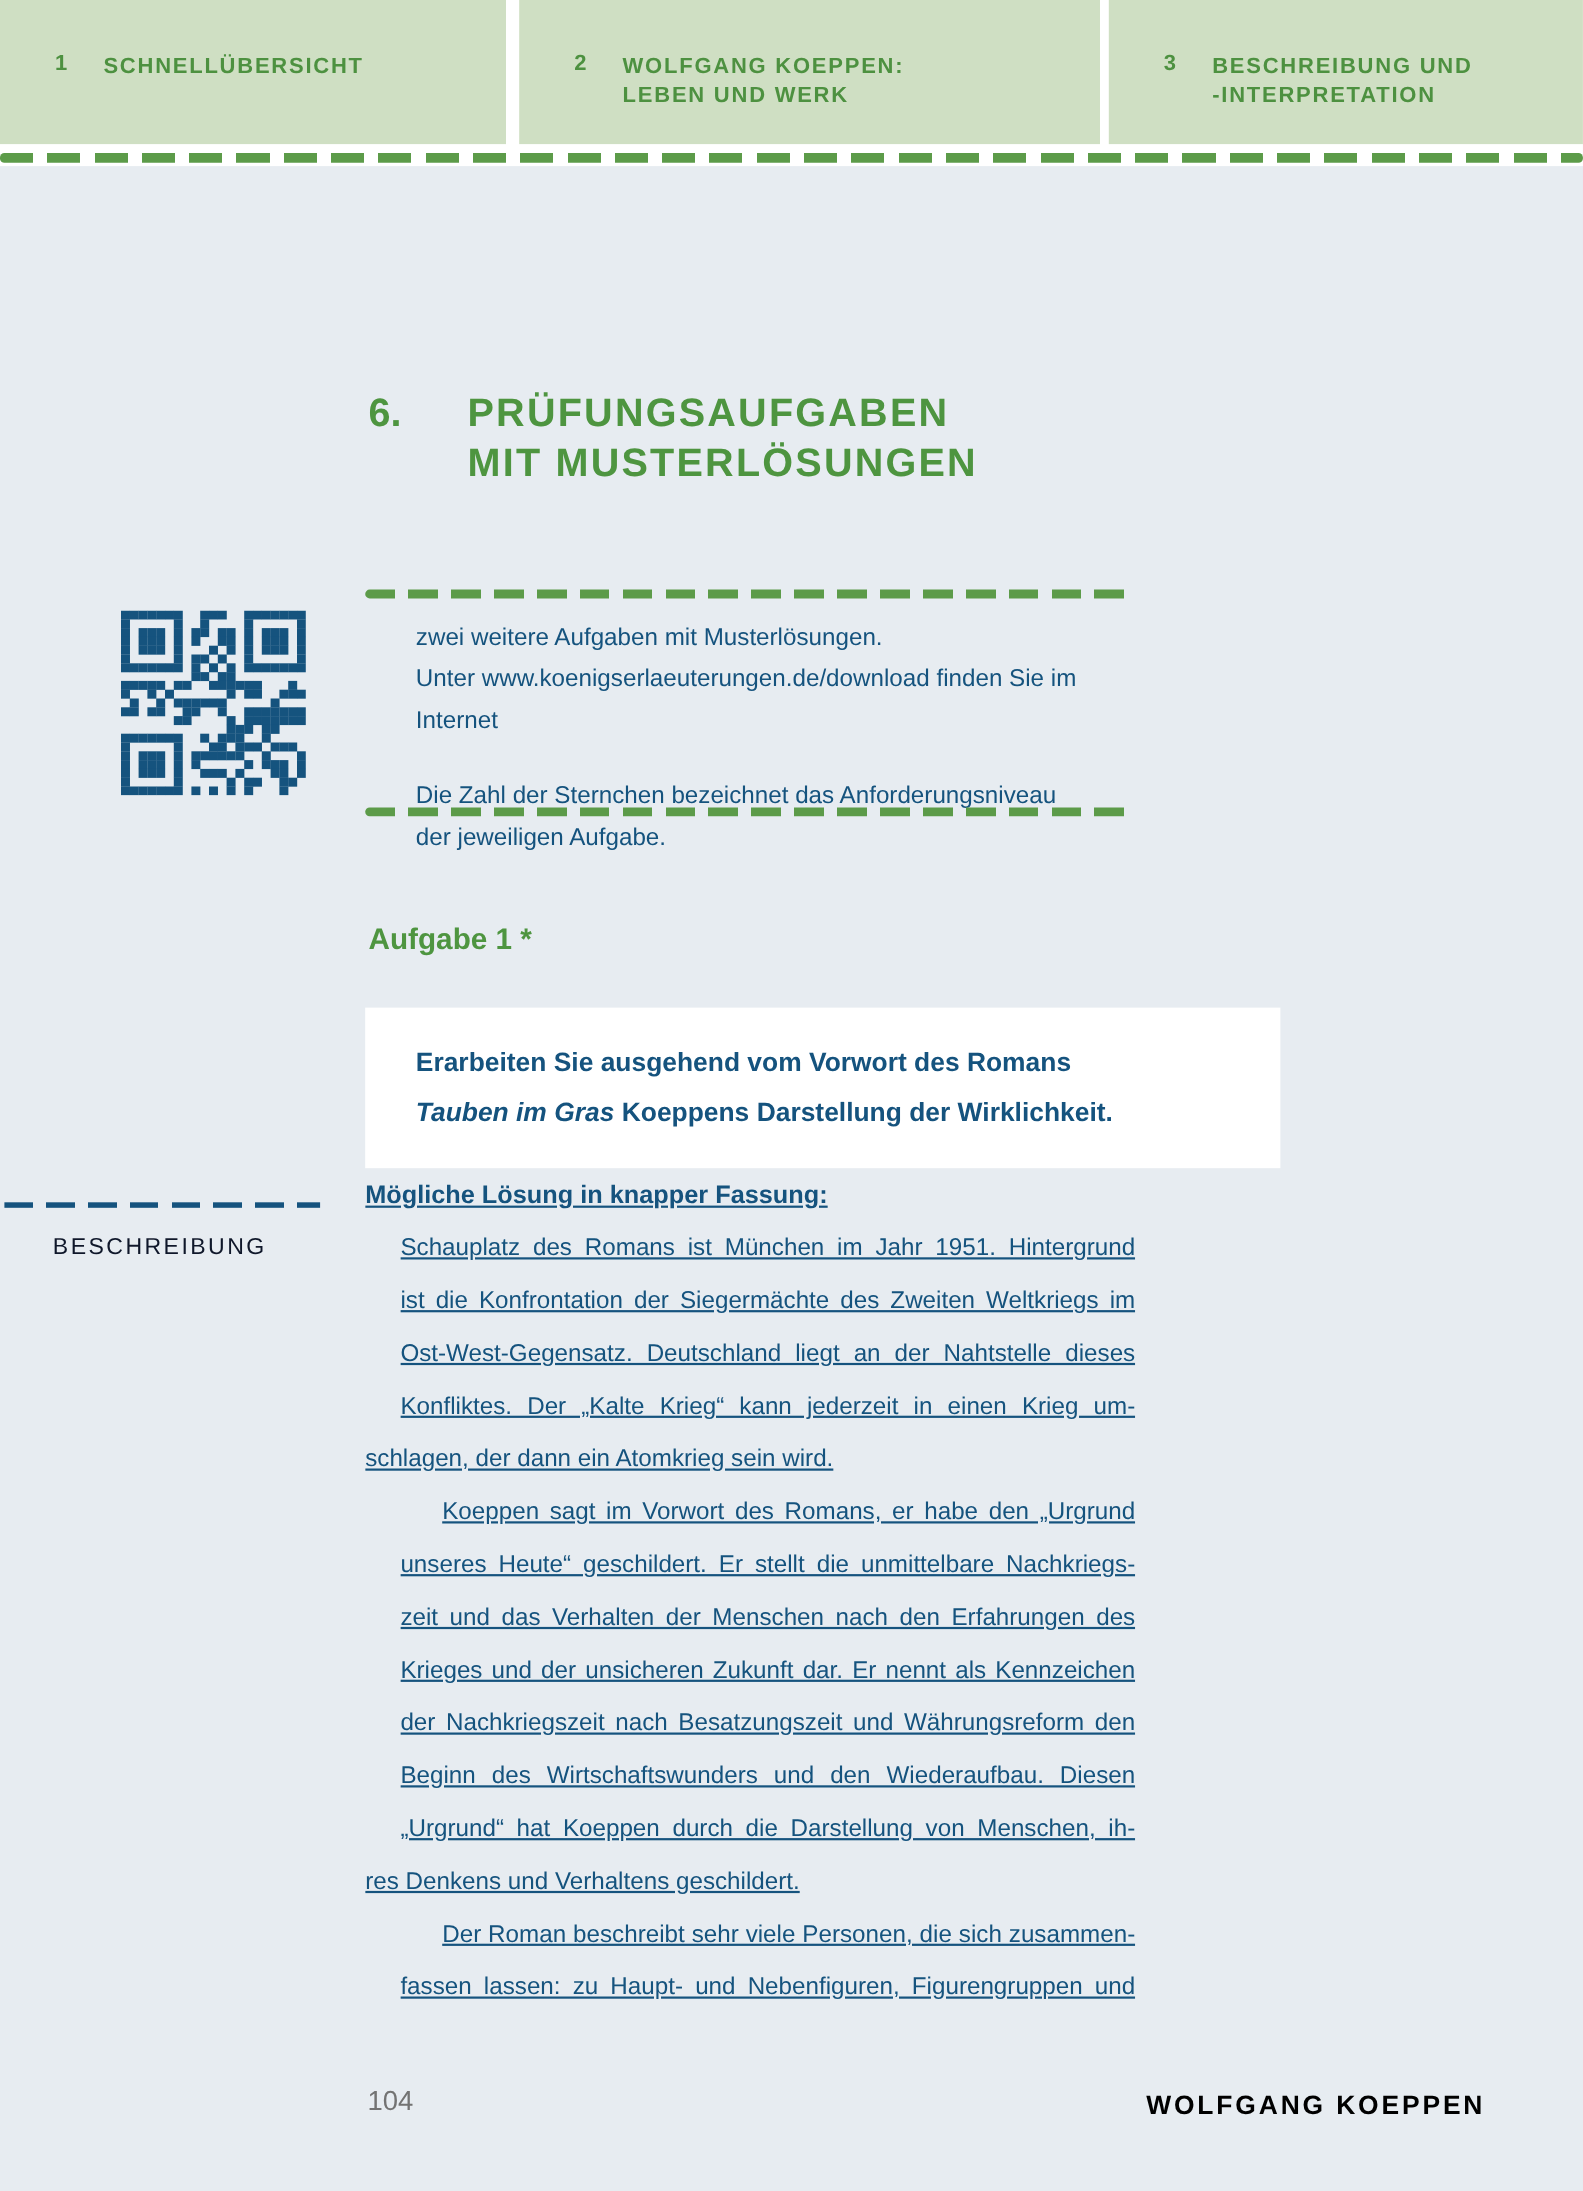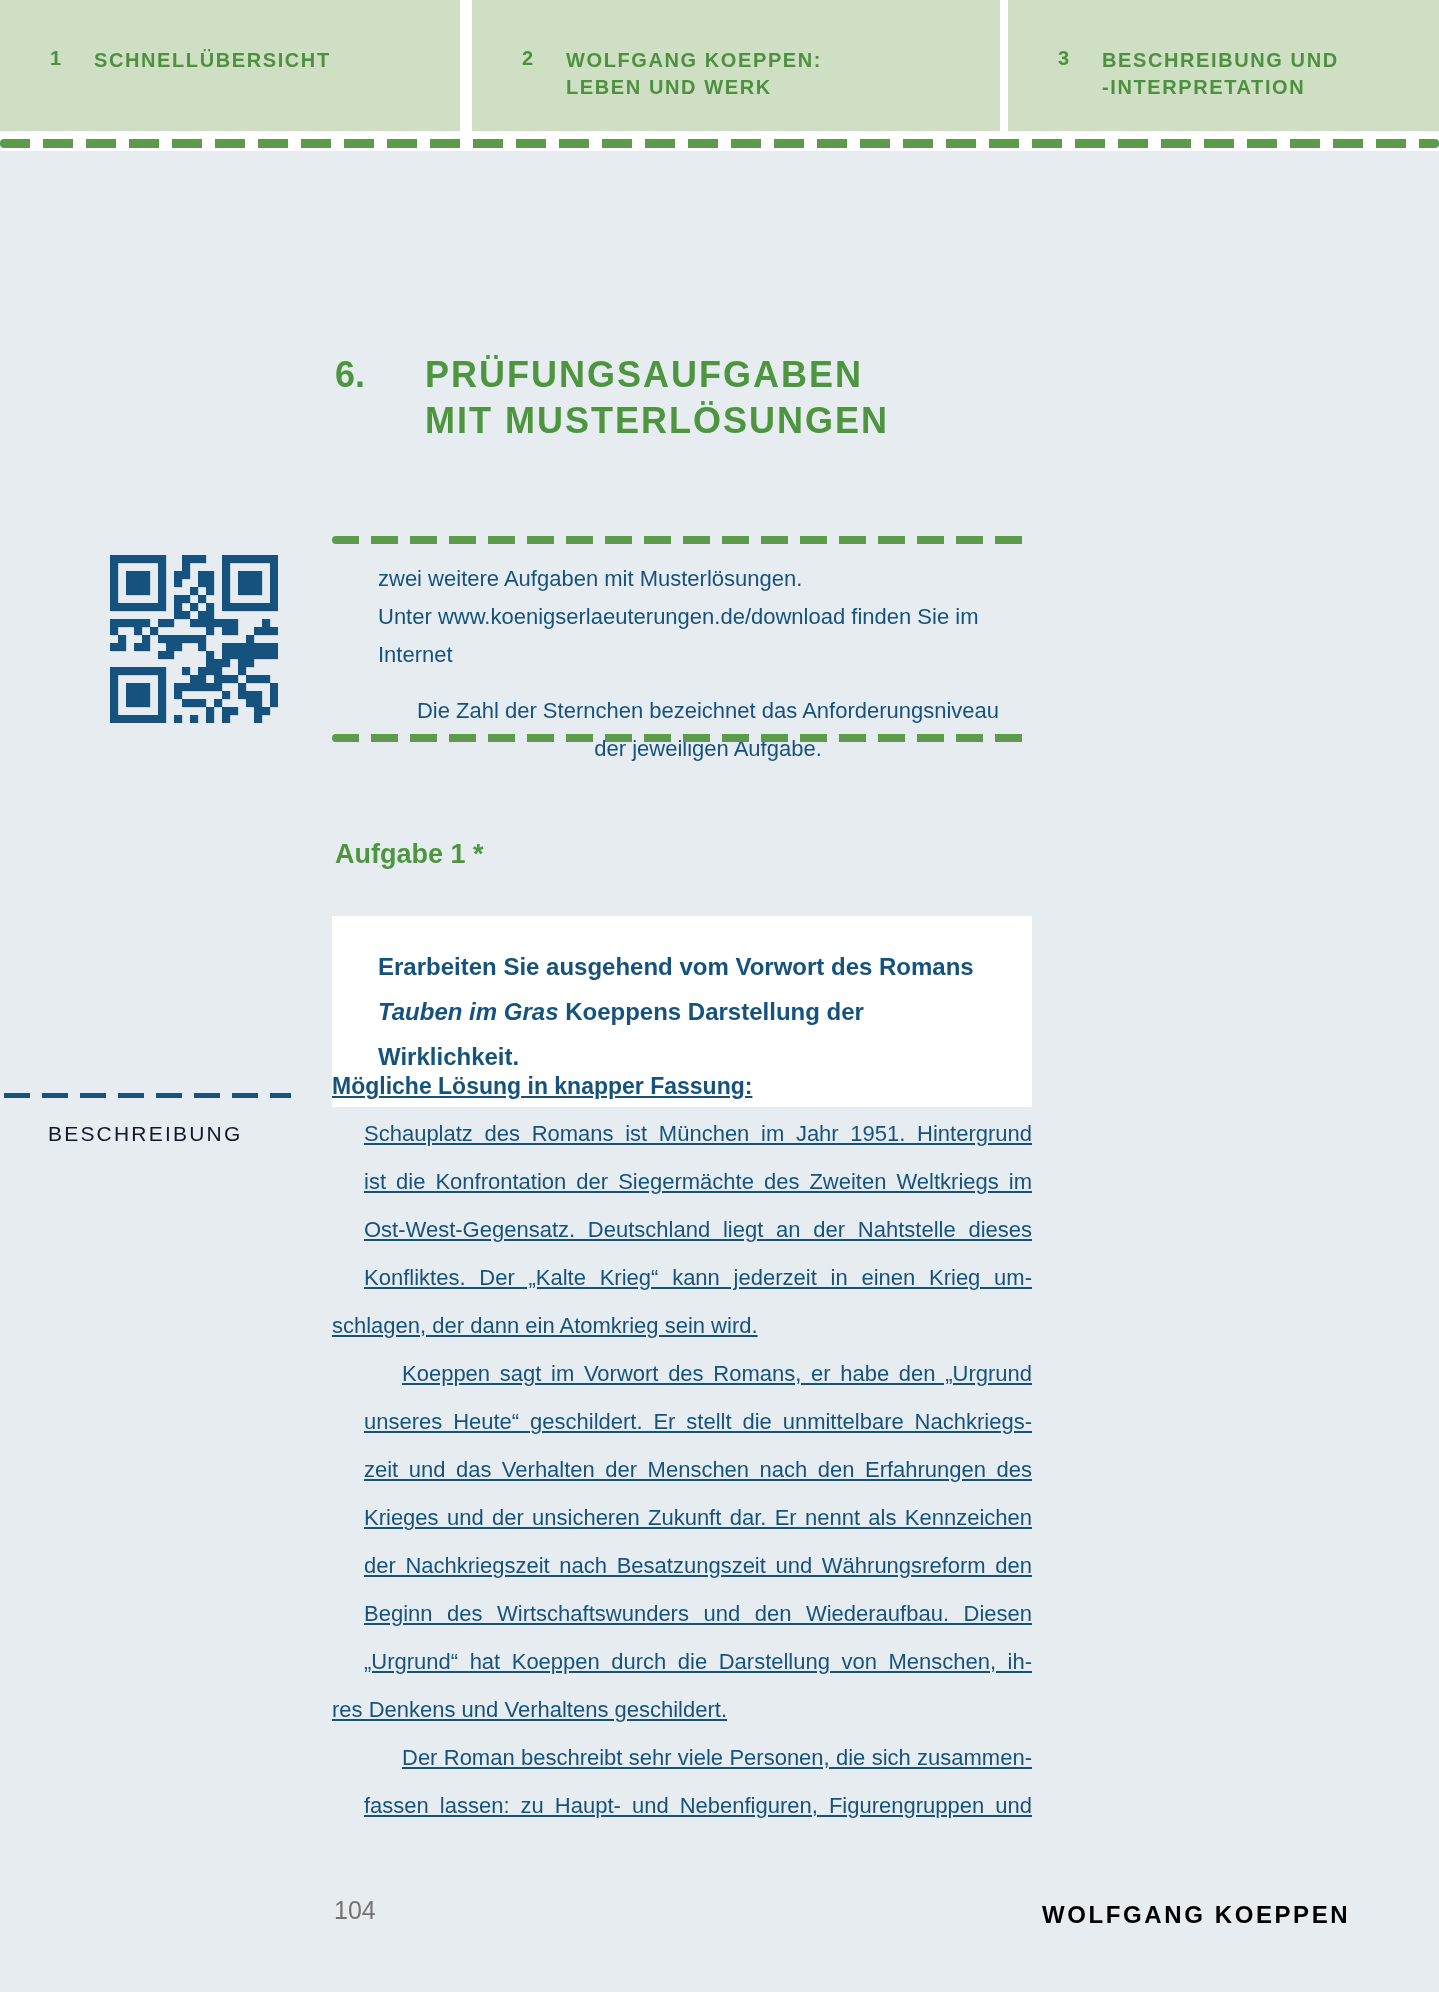--- a/index.html
+++ b/index.html
@@ -40,28 +40,28 @@
     position:absolute;left:332px;width:700px;height:8px;
     background:repeating-linear-gradient(90deg,#5c9b49 0 27px,rgba(0,0,0,0) 27px 39px);
     border-radius:4px;
   }
   .sep-top{top:536px;}
   .sep-bottom{top:734px;}
   .download-note{
     position:absolute;left:378px;top:560px;width:660px;
     color:#15537e;font-size:22px;line-height:38px;
   }
-  .download-note .para2{margin-top:18px;text-align:center;}
+  .download-note .para2{margin-top:30px;}
   
   .task-heading{
     position:absolute;left:335px;top:839px;
     color:#4e9540;font-weight:bold;font-size:27px;text-align:center;
   }
   .task-box{
-    position:absolute;left:332px;top:916px;width:700px;box-sizing:border-box;
+    position:absolute;left:332px;top:916px;width:832px;box-sizing:border-box;
     background:#ffffff;padding:28px 28px 28px 46px;
     color:#15537e;font-weight:bold;font-size:24px;line-height:45px;
   }
   .italic{font-style:italic;}
   
   .margin-dash{
     position:absolute;left:4px;top:1093px;width:287px;height:5px;
     background:repeating-linear-gradient(90deg,#15537e 0 26px,rgba(0,0,0,0) 26px 38px);
   }
   .margin-label{

